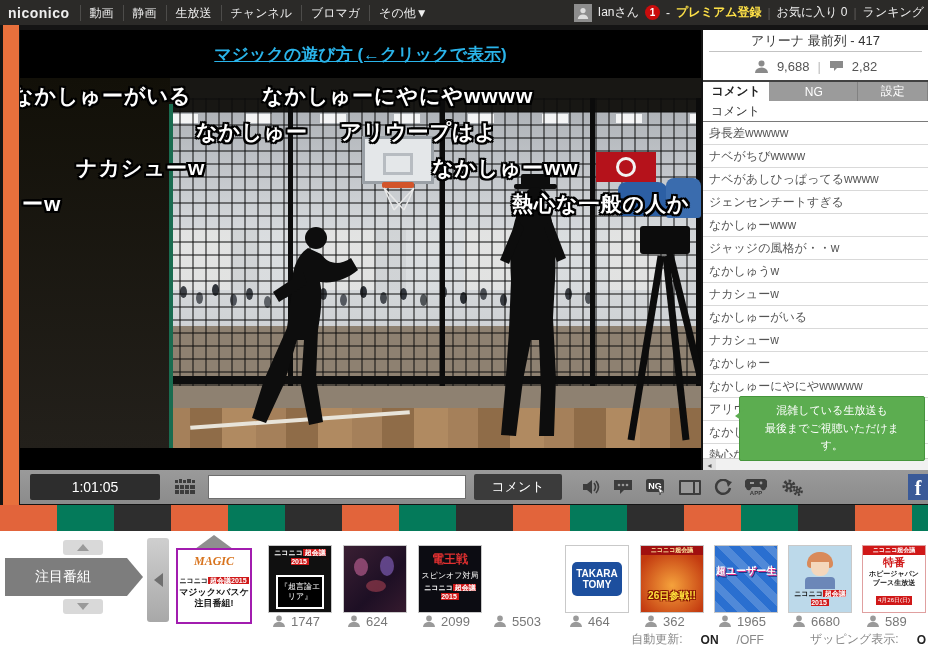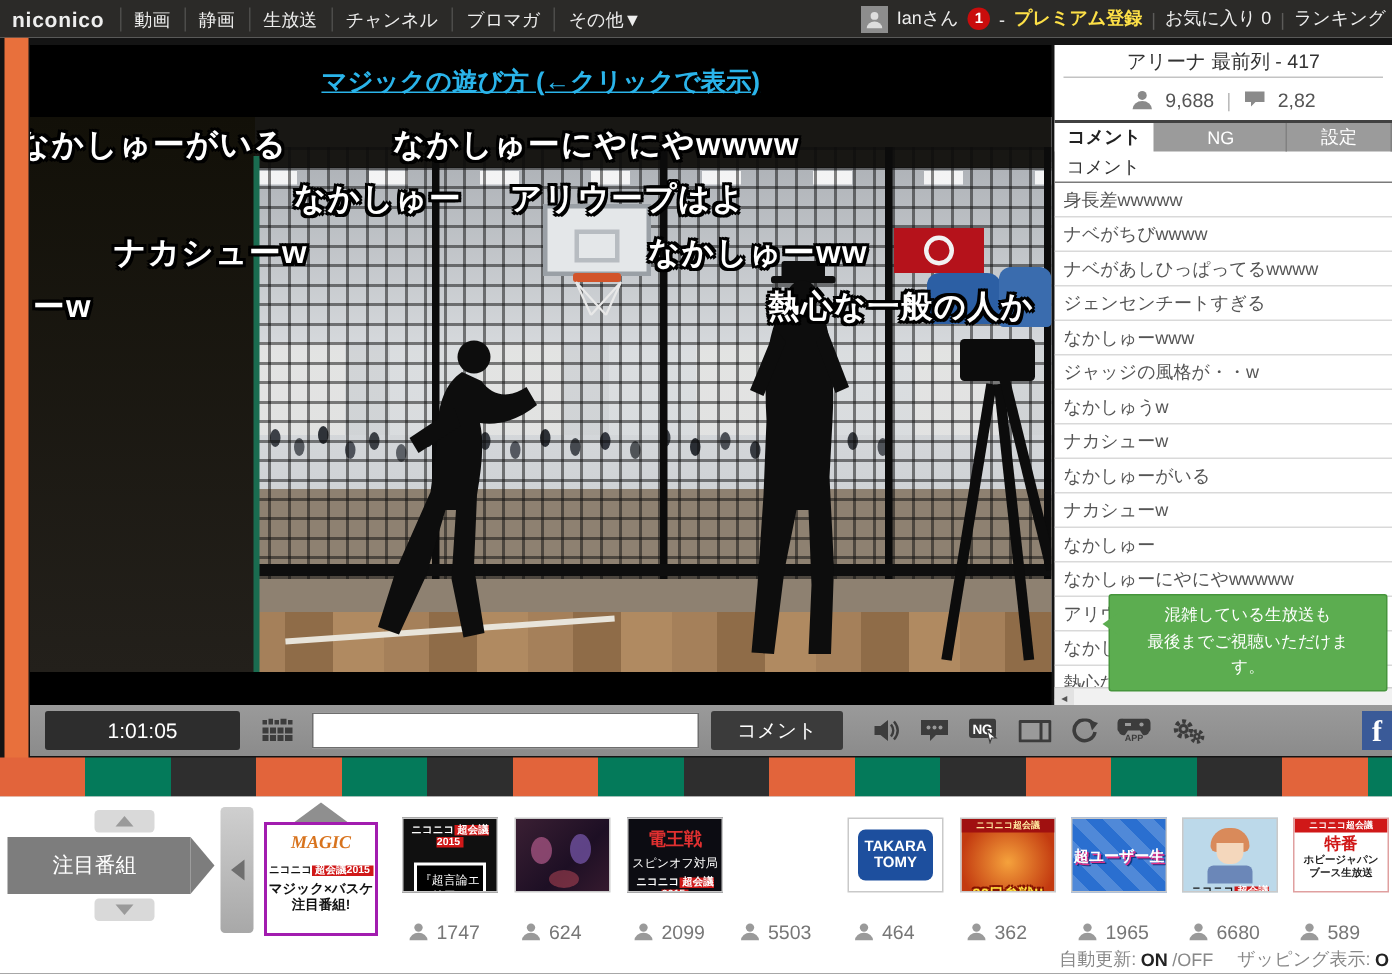--- a/index.html
+++ b/index.html
@@ -87,21 +87,21 @@
 .leftbar{position:absolute;left:147px;top:7px;width:22px;height:84px;background:linear-gradient(#cfcfcf,#a8a8a8);border-radius:3px;display:flex;align-items:center;justify-content:center;cursor:pointer}
 .tri-left{width:0;height:0;border-top:7px solid transparent;border-bottom:7px solid transparent;border-right:9px solid #6f6f6f}
 .feat-marker{position:absolute;left:195px;top:4px;width:0;height:0;border-left:19px solid transparent;border-right:19px solid transparent;border-bottom:14px solid #8f8f8f}
 .thumb{position:absolute;cursor:pointer;overflow:hidden}
 .thumb-feat{left:176px;top:17px;width:76px;height:76px;background:#fff;border:2px solid #a21caf;text-align:center}
 .t-magic{color:#d8731d;font-family:"Liberation Serif",serif;font-style:italic;font-weight:bold;font-size:12px;margin-top:4px}
 .t-badge{display:inline-block;font-size:7px;font-weight:bold}
 .t-badge .b1{color:#111}
 .t-badge .b2{background:#d01818;color:#fff;padding:0 2px}
 .t-hand{font-size:9px;font-weight:bold;color:#111;line-height:1.2}
-.th{top:14px;width:64px;height:50px;border:1px solid #c9c9c9;text-align:center}
+.th{top:14px;width:64px;height:68px;border:1px solid #c9c9c9;text-align:center}
 .cnt{position:absolute;top:82px;height:16px;display:flex;align-items:center;gap:5px;font-size:13px;color:#777}
 .t2{background:#101010;color:#fff}
 .t2 .book{margin:7px auto 0;width:48px;height:34px;background:#000;border:2px solid #fff;font-size:8px;color:#fff;font-family:"Liberation Serif",serif;display:flex;align-items:center;justify-content:center;line-height:1.3}
 .t3{background:linear-gradient(135deg,#3a1f33,#1d0f24 60%,#351a2e)}
 .t3 .blob{position:absolute;border-radius:50%}
 .t4{background:#0c0c12}
 .t4 .dl1{color:#e03030;font-weight:bold;font-size:12px;font-family:"Liberation Serif",serif;margin-top:5px}
 .t4 .dl2{color:#fff;font-size:8px;margin:2px 0}
 .t5{background:#fff}
 .t5 .robot{margin:2px auto 0;width:20px;height:26px;background:#f2f2f2;border:1px solid #bbb;border-radius:8px 8px 3px 3px}
@@ -116,21 +116,21 @@
 .t9{background:#bcd9ea}
 .t9 .hair{margin:6px auto 0;width:26px;height:16px;background:#d98a5a;border-radius:12px 12px 4px 4px}
 .t9 .face{margin:-6px auto 0;width:18px;height:14px;background:#f4d7bc;border-radius:0 0 8px 8px}
 .t9 .bod{margin:1px auto 0;width:30px;height:12px;background:#6b87b8;border-radius:4px 4px 0 0}
 .t10{background:#fff;border:1px solid #e0a0a0}
 .t10 .hh{background:#d01818;color:#fff;font-size:6px;font-weight:bold}
 .t10 .sp{color:#d01818;font-weight:bold;font-size:11px}
 .t10 .bk{color:#222;font-size:7px;font-weight:bold;line-height:1.25}
 .t10 .dt{display:inline-block;background:#d01818;color:#fff;font-size:6px;padding:0 2px;margin-top:1px}
 
-.footer{position:absolute;left:0;top:630px;width:928px;height:19px;background:#fff;display:flex;align-items:center;justify-content:flex-end;font-size:12px;color:#888;gap:3px;padding-right:2px;white-space:nowrap}
+.footer{position:absolute;left:0;top:630px;width:928px;height:19px;background:#fff;display:flex;align-items:center;justify-content:flex-end;font-size:12px;color:#888;gap:18px;padding-right:2px;white-space:nowrap}
 .footer .strong{color:#222;font-weight:bold}
 </style>
 </head>
 <body>
 
 <div class="topnav">
   <span class="logo">niconico</span>
   <span class="nav-item">動画</span>
   <span class="nav-item">静画</span>
   <span class="nav-item">生放送</span>

